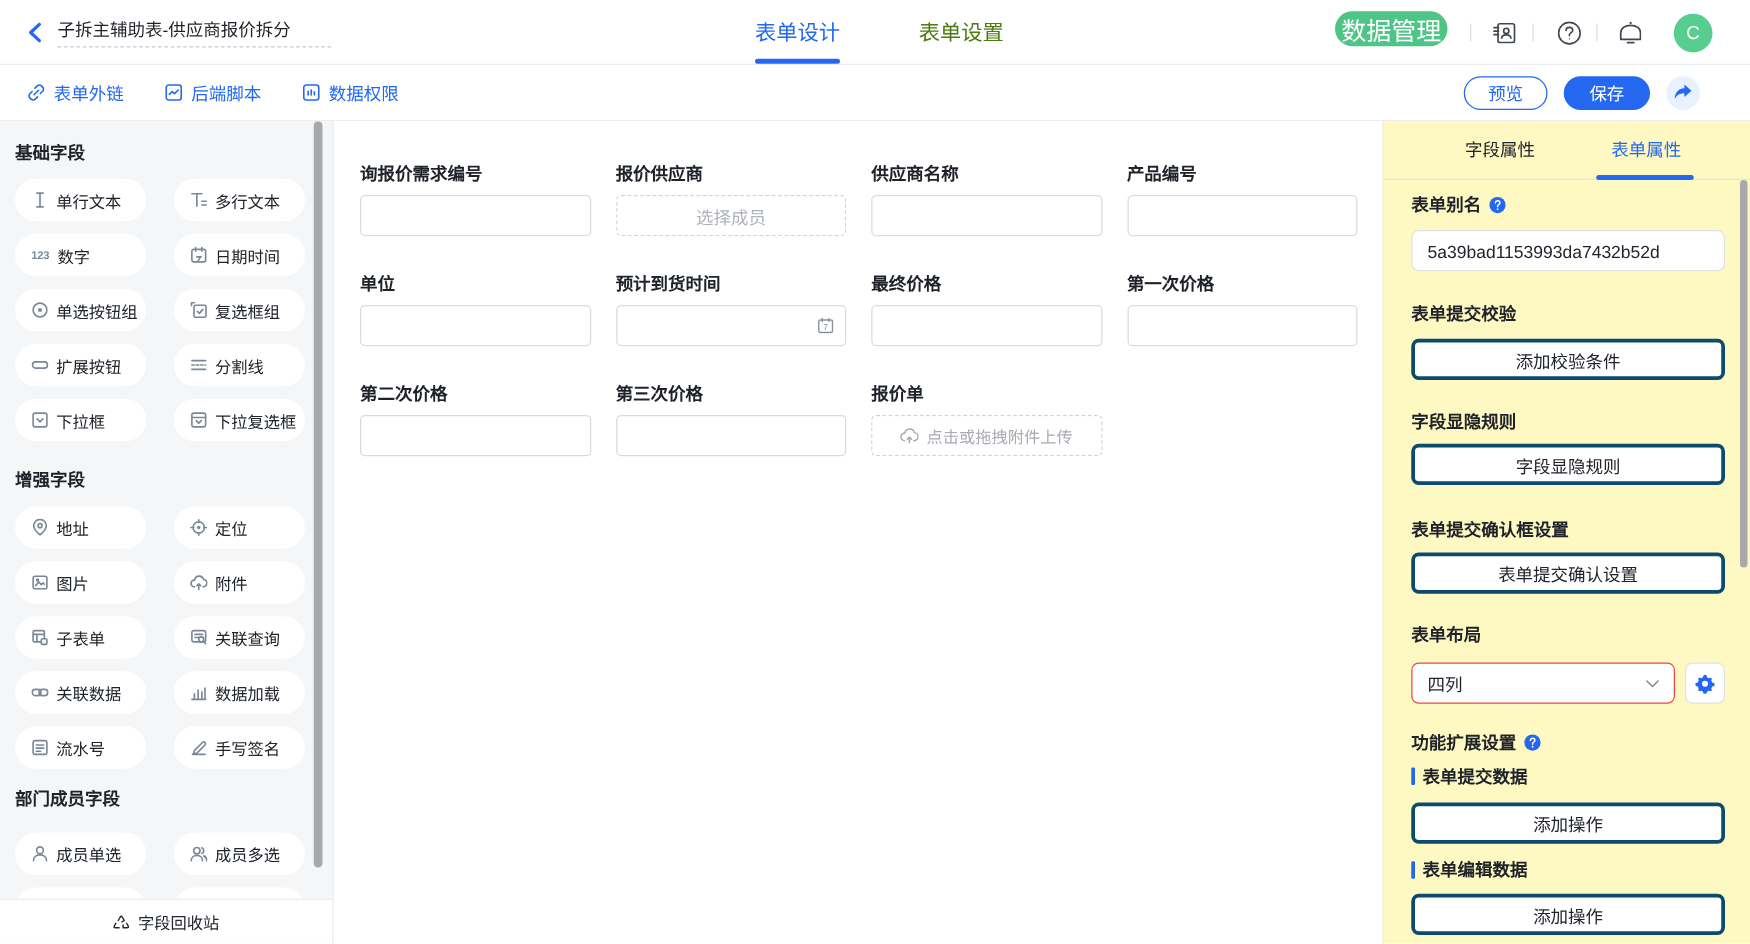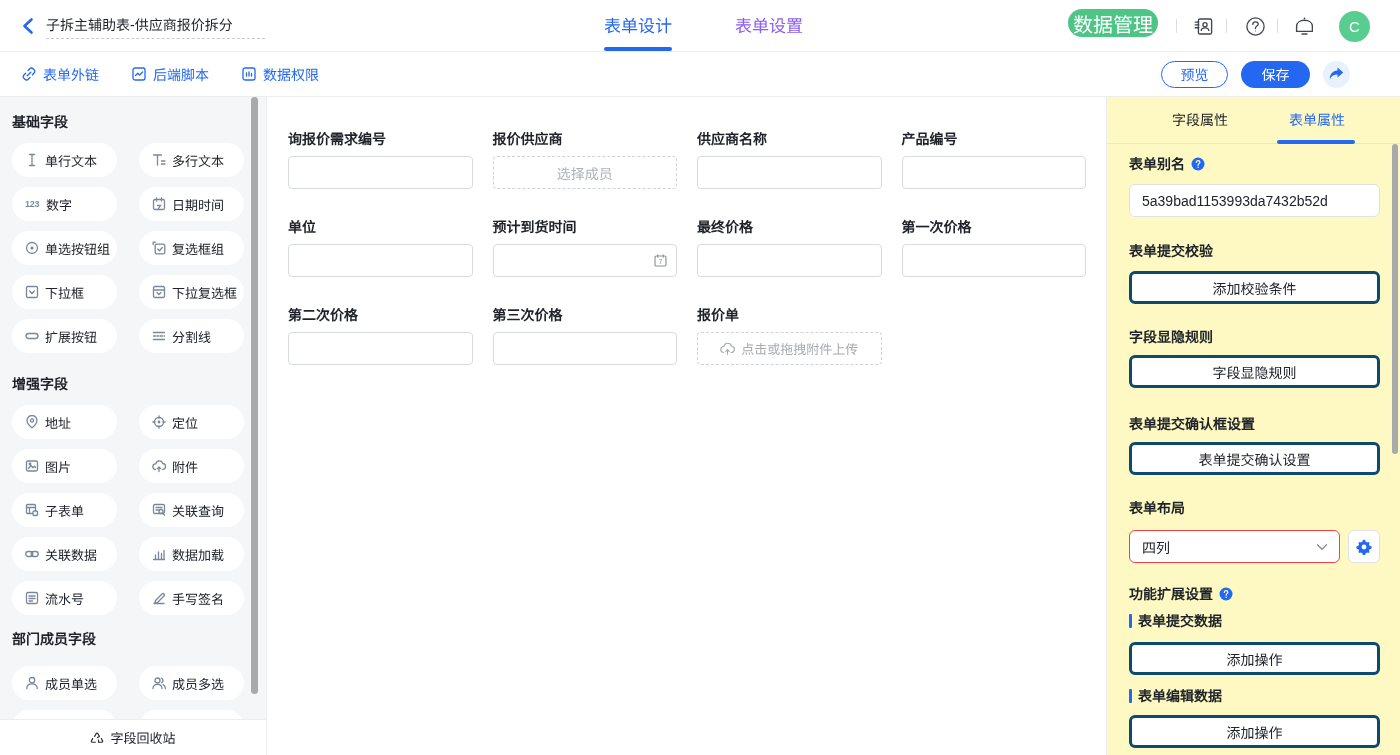--- a/index.html
+++ b/index.html
@@ -6,34 +6,34 @@
 * { margin:0; padding:0; box-sizing:border-box; }
 html,body { width:1400px; height:755px; overflow:hidden; }
 body { font-family:"Liberation Sans", sans-serif; color:#1f2329; background:#fff; position:relative; }
 
 
 .header { height:52px; background:#fff; border-bottom:1px solid #ebedf0; position:relative; }
 .back { position:absolute; left:20px; top:17px; width:16px; height:18px; }
 .title-wrap { position:absolute; left:46px; top:16px; }
 .title { font-size:14px; font-weight:500; color:#1f2329; display:inline-block; padding-bottom:5px; border-bottom:1px dashed #c6cad2; min-width:219px; line-height:15px; }
 .htabs { position:absolute; left:604px; top:0; height:52px; display:flex; }
-.htab { font-size:17px; height:52px; line-height:54px; margin-right:63px; position:relative; color:#8b5cf6; }
+.htab { font-size:17px; height:52px; line-height:54px; margin-right:63px; position:relative; color:#4d7c0f; }
 .htab.act { color:#2468f2; }
 .htab.act::after { content:""; position:absolute; left:0; right:0; bottom:1px; height:4px; background:#2468f2; border-radius:2px; }
 .hright { position:absolute; right:0; top:0; height:52px; display:flex; align-items:center; }
 .gpill { margin-top:-6px; width:90px; height:28px; border-radius:14px; background:#4ec487; color:#fff; font-size:20px; display:flex; align-items:center; justify-content:center; }
 .hsep { width:1px; height:14px; background:#dcdee2; }
 .hicon { display:flex; align-items:center; justify-content:center; }
 .avatar { width:31px; height:31px; border-radius:50%; background:#57cd90; color:#fff; font-size:15px; display:flex; align-items:center; justify-content:center; }
 
 
 .toolbar { height:45px; background:#fff; border-bottom:1px solid #ebedf0; position:relative; display:flex; align-items:center; }
 .titem { display:flex; align-items:center; color:#2468f2; font-size:14px; margin-right:33px; }
 .titem svg { margin-right:7px; }
-.tright { position:absolute; right:16px; top:0; height:44px; display:flex; align-items:center; }
+.tright { position:absolute; right:6px; top:0; height:44px; display:flex; align-items:center; }
 .btn-preview { width:67px; height:27px; border:1px solid #2468f2; color:#2468f2; border-radius:14px; font-size:14px; display:flex; align-items:center; justify-content:center; background:#fff; }
 .btn-save { width:69px; height:27px; background:#2468f2; color:#fff; border-radius:14px; font-size:14px; display:flex; align-items:center; justify-content:center; }
 .btn-share { width:27px; height:27px; border-radius:50%; background:#e9f1fe; display:flex; align-items:center; justify-content:center; }
 
 
 .bodyrow { display:flex; height:658px; position:relative; }
 
 
 .sidebar { width:267px; background:#f5f6f8; border-right:1px solid #ebedf0; position:relative; overflow:hidden; flex:none; }
 .sb-inner { padding:18px 0 0 12px; }
@@ -199,47 +199,47 @@
               <svg width="14" height="14" viewBox="0 0 14 14" fill="none" stroke="#7b8698" stroke-width="1.3" stroke-linecap="round" stroke-linejoin="round">
                 <path d="M1.2 3.5 v-2.3 h2.3"></path>
                 <rect x="3.2" y="3.2" width="9.6" height="9.6" rx="1.3"></rect>
                 <path d="M5.8 8 l1.7 1.7 2.8-3.2"></path>
               </svg>
               <span>复选框组</span>
             </div>
         </div>
         <div class="prow">
           <div class="pill">
+              <svg width="14" height="14" viewBox="0 0 14 14" fill="none" stroke="#7b8698" stroke-width="1.3">
+                <rect x="1" y="4.5" width="12" height="5" rx="2.5"></rect>
+              </svg>
+              <span>扩展按钮</span>
+            </div>
+          <div class="pill">
+              <svg width="14" height="14" viewBox="0 0 14 14" fill="none" stroke="#7b8698" stroke-width="1.3" stroke-linecap="round">
+                <path d="M1.5 3.5 h11 M1.5 7 h2 M5 7 h2 M8.5 7 h2 M12 7 h0.5 M1.5 10.5 h11"></path>
+              </svg>
+              <span>分割线</span>
+            </div>
+        </div>
+        <div class="prow">
+          <div class="pill">
               <svg width="14" height="14" viewBox="0 0 14 14" fill="none" stroke="#7b8698" stroke-width="1.3" stroke-linecap="round" stroke-linejoin="round">
                 <rect x="1.5" y="1.5" width="11" height="11" rx="1.5"></rect>
                 <path d="M4.6 6 L7 8.5 L9.4 6"></path>
               </svg>
               <span>下拉框</span>
             </div>
           <div class="pill">
               <svg width="14" height="14" viewBox="0 0 14 14" fill="none" stroke="#7b8698" stroke-width="1.3" stroke-linecap="round" stroke-linejoin="round">
                 <path d="M1.5 5 v6 a1.5 1.5 0 0 0 1.5 1.5 h8 a1.5 1.5 0 0 0 1.5-1.5 v-6"></path>
                 <path d="M1.5 5 v-2 a1.5 1.5 0 0 1 1.5-1.5 h8 a1.5 1.5 0 0 1 1.5 1.5 v2 z"></path>
                 <path d="M5 7.5 L7 9.5 L9 7.5"></path>
               </svg>
               <span>下拉复选框</span>
-            </div>
-        </div>
-        <div class="prow">
-          <div class="pill">
-              <svg width="14" height="14" viewBox="0 0 14 14" fill="none" stroke="#7b8698" stroke-width="1.3">
-                <rect x="1" y="4.5" width="12" height="5" rx="2.5"></rect>
-              </svg>
-              <span>扩展按钮</span>
-            </div>
-          <div class="pill">
-              <svg width="14" height="14" viewBox="0 0 14 14" fill="none" stroke="#7b8698" stroke-width="1.3" stroke-linecap="round">
-                <path d="M1.5 3.5 h11 M1.5 7 h2 M5 7 h2 M8.5 7 h2 M12 7 h0.5 M1.5 10.5 h11"></path>
-              </svg>
-              <span>分割线</span>
             </div>
         </div>
       </div>
 
       <div class="sec-h" style="margin-top:24px;">增强字段</div>
       <div class="pills">
         <div class="prow">
           <div class="pill">
               <svg width="14" height="14" viewBox="0 0 14 14" fill="none" stroke="#7b8698" stroke-width="1.3">
                 <path d="M7 12.8 C7 12.8 12 8.8 12 5.5 A5 5 0 0 0 2 5.5 C2 8.8 7 12.8 7 12.8 Z" stroke-linejoin="round"></path>

